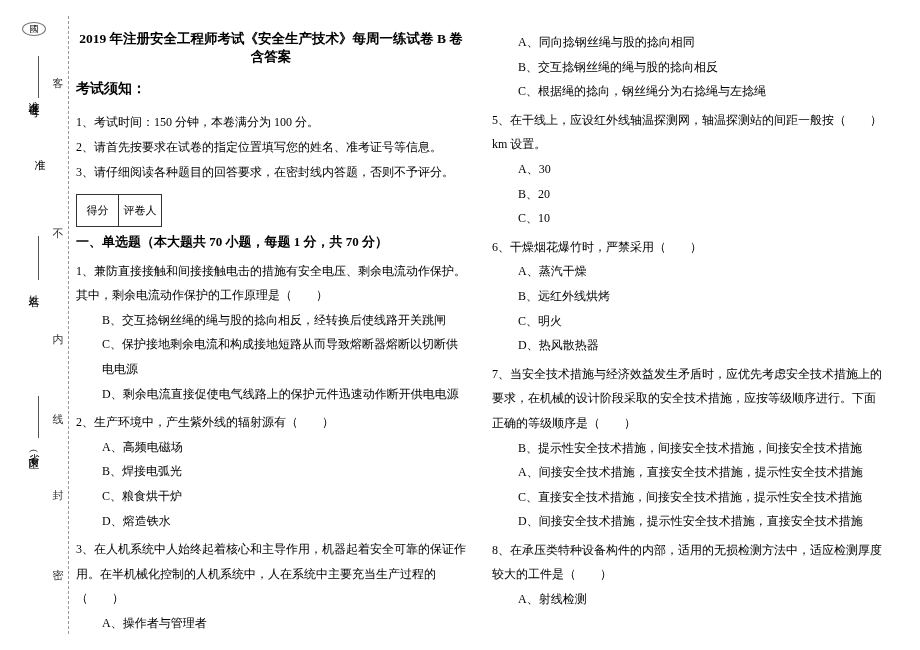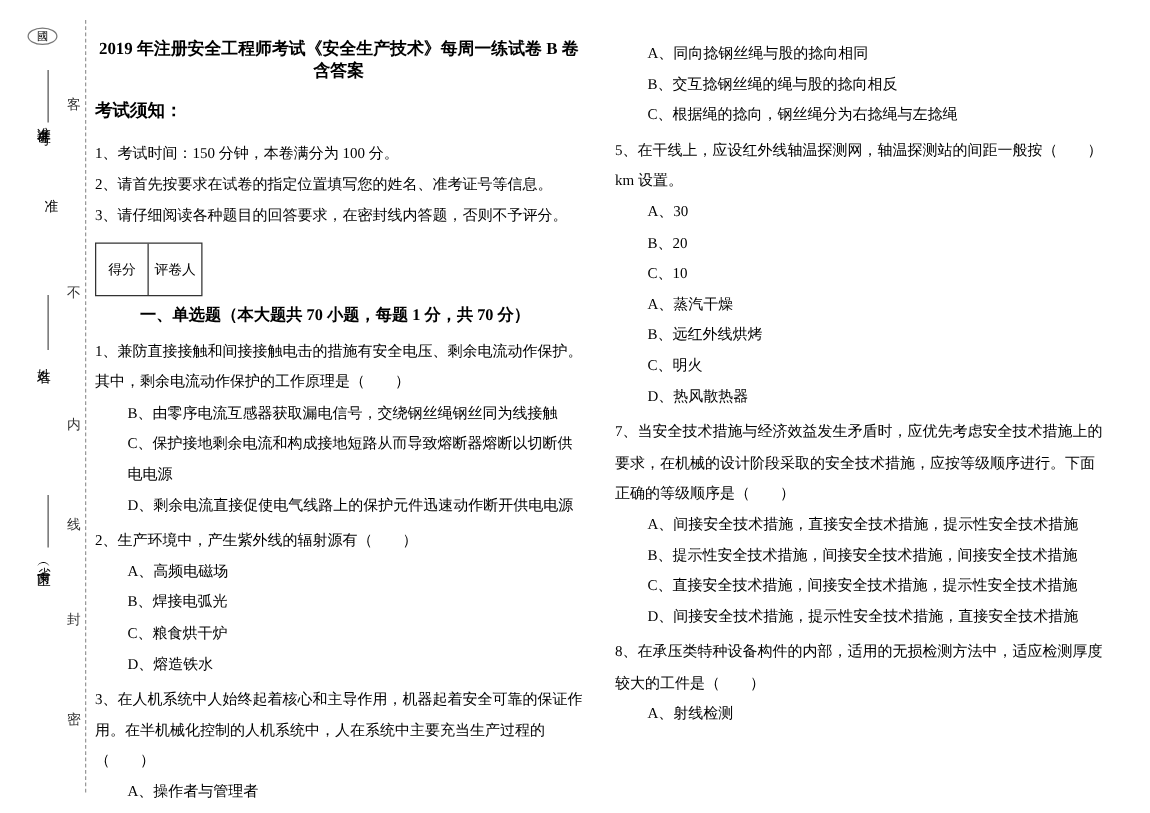--- a/index.html
+++ b/index.html
@@ -93,34 +93,33 @@
   }
   .notice {
     font-size: 12px;
     line-height: 2.1;
   }
   .scorebox {
     border: 1px solid #333;
     display: inline-flex;
     margin-top: 8px;
     margin-bottom: 2px;
-    height: 43px;
+    height: 33px;
   }
   .scorebox > div {
     width: 42px;
     border-right: 1px solid #333;
     font-size: 11px;
     display:flex; align-items:center; justify-content:center;
   }
   .scorebox > div:last-child { border-right: none; }
   .section-title {
     display: inline-block;
     font-weight: bold;
     font-size: 13px;
-    margin-left: 36px;
     line-height: 26px;
     vertical-align: bottom;
   }
   .q { line-height: 2.05; margin-top: 4px; }
   .opt { line-height: 2.05; padding-left: 26px; }
   .col2 .opt, .col2 .q { line-height: 2.05; }
 </style>
 </head>
 <body>
 
@@ -159,21 +158,21 @@
 
       <div>
         <div class="scorebox">
           <div>得分</div>
           <div>评卷人</div>
         </div>
         <span class="section-title">一、单选题（本大题共 70 小题，每题 1 分，共 70 分）</span>
       </div>
 
       <div class="q">1、兼防直接接触和间接接触电击的措施有安全电压、剩余电流动作保护。其中，剩余电流动作保护的工作原理是（　　）</div>
-      <div class="opt">B、由零序电流互感器获取漏电信号，交绕钢丝绳钢丝同为线接触</div>
+      <div class="opt">B、交互捻钢丝绳的绳与股的捻向相反，经转换后使线路开关跳闸</div>
       <div class="opt">C、保护接地剩余电流和构成接地短路从而导致熔断器熔断以切断供电电源</div>
       <div class="opt">D、剩余电流直接促使电气线路上的保护元件迅速动作断开供电电源</div>
 
       <div class="q">2、生产环境中，产生紫外线的辐射源有（　　）</div>
       <div class="opt">A、高频电磁场</div>
       <div class="opt">B、焊接电弧光</div>
       <div class="opt">C、粮食烘干炉</div>
       <div class="opt">D、熔造铁水</div>
 
       <div class="q">3、在人机系统中人始终起着核心和主导作用，机器起着安全可靠的保证作用。在半机械化控制的人机系统中，人在系统中主要充当生产过程的（　　）</div>
@@ -184,28 +183,29 @@
     <div class="col col2">
       <div class="opt">A、同向捻钢丝绳与股的捻向相同</div>
       <div class="opt">B、交互捻钢丝绳的绳与股的捻向相反</div>
       <div class="opt">C、根据绳的捻向，钢丝绳分为右捻绳与左捻绳</div>
 
       <div class="q">5、在干线上，应设红外线轴温探测网，轴温探测站的间距一般按（　　）km 设置。</div>
       <div class="opt">A、30</div>
       <div class="opt">B、20</div>
       <div class="opt">C、10</div>
 
+      <div class="q">6、干燥烟花爆竹时，严禁采用（　　）</div>
       <div class="opt">A、蒸汽干燥</div>
       <div class="opt">B、远红外线烘烤</div>
       <div class="opt">C、明火</div>
       <div class="opt">D、热风散热器</div>
 
       <div class="q">7、当安全技术措施与经济效益发生矛盾时，应优先考虑安全技术措施上的要求，在机械的设计阶段采取的安全技术措施，应按等级顺序进行。下面正确的等级顺序是（　　）</div>
+      <div class="opt">B、提示性安全技术措施，间接安全技术措施，间接安全技术措施</div>
       <div class="opt">A、间接安全技术措施，直接安全技术措施，提示性安全技术措施</div>
-      <div class="opt">B、提示性安全技术措施，间接安全技术措施，间接安全技术措施</div>
       <div class="opt">C、直接安全技术措施，间接安全技术措施，提示性安全技术措施</div>
       <div class="opt">D、间接安全技术措施，提示性安全技术措施，直接安全技术措施</div>
 
       <div class="q">8、在承压类特种设备构件的内部，适用的无损检测方法中，适应检测厚度较大的工件是（　　）</div>
       <div class="opt">A、射线检测</div>
 
     </div>
   </div>
 
 </div>

